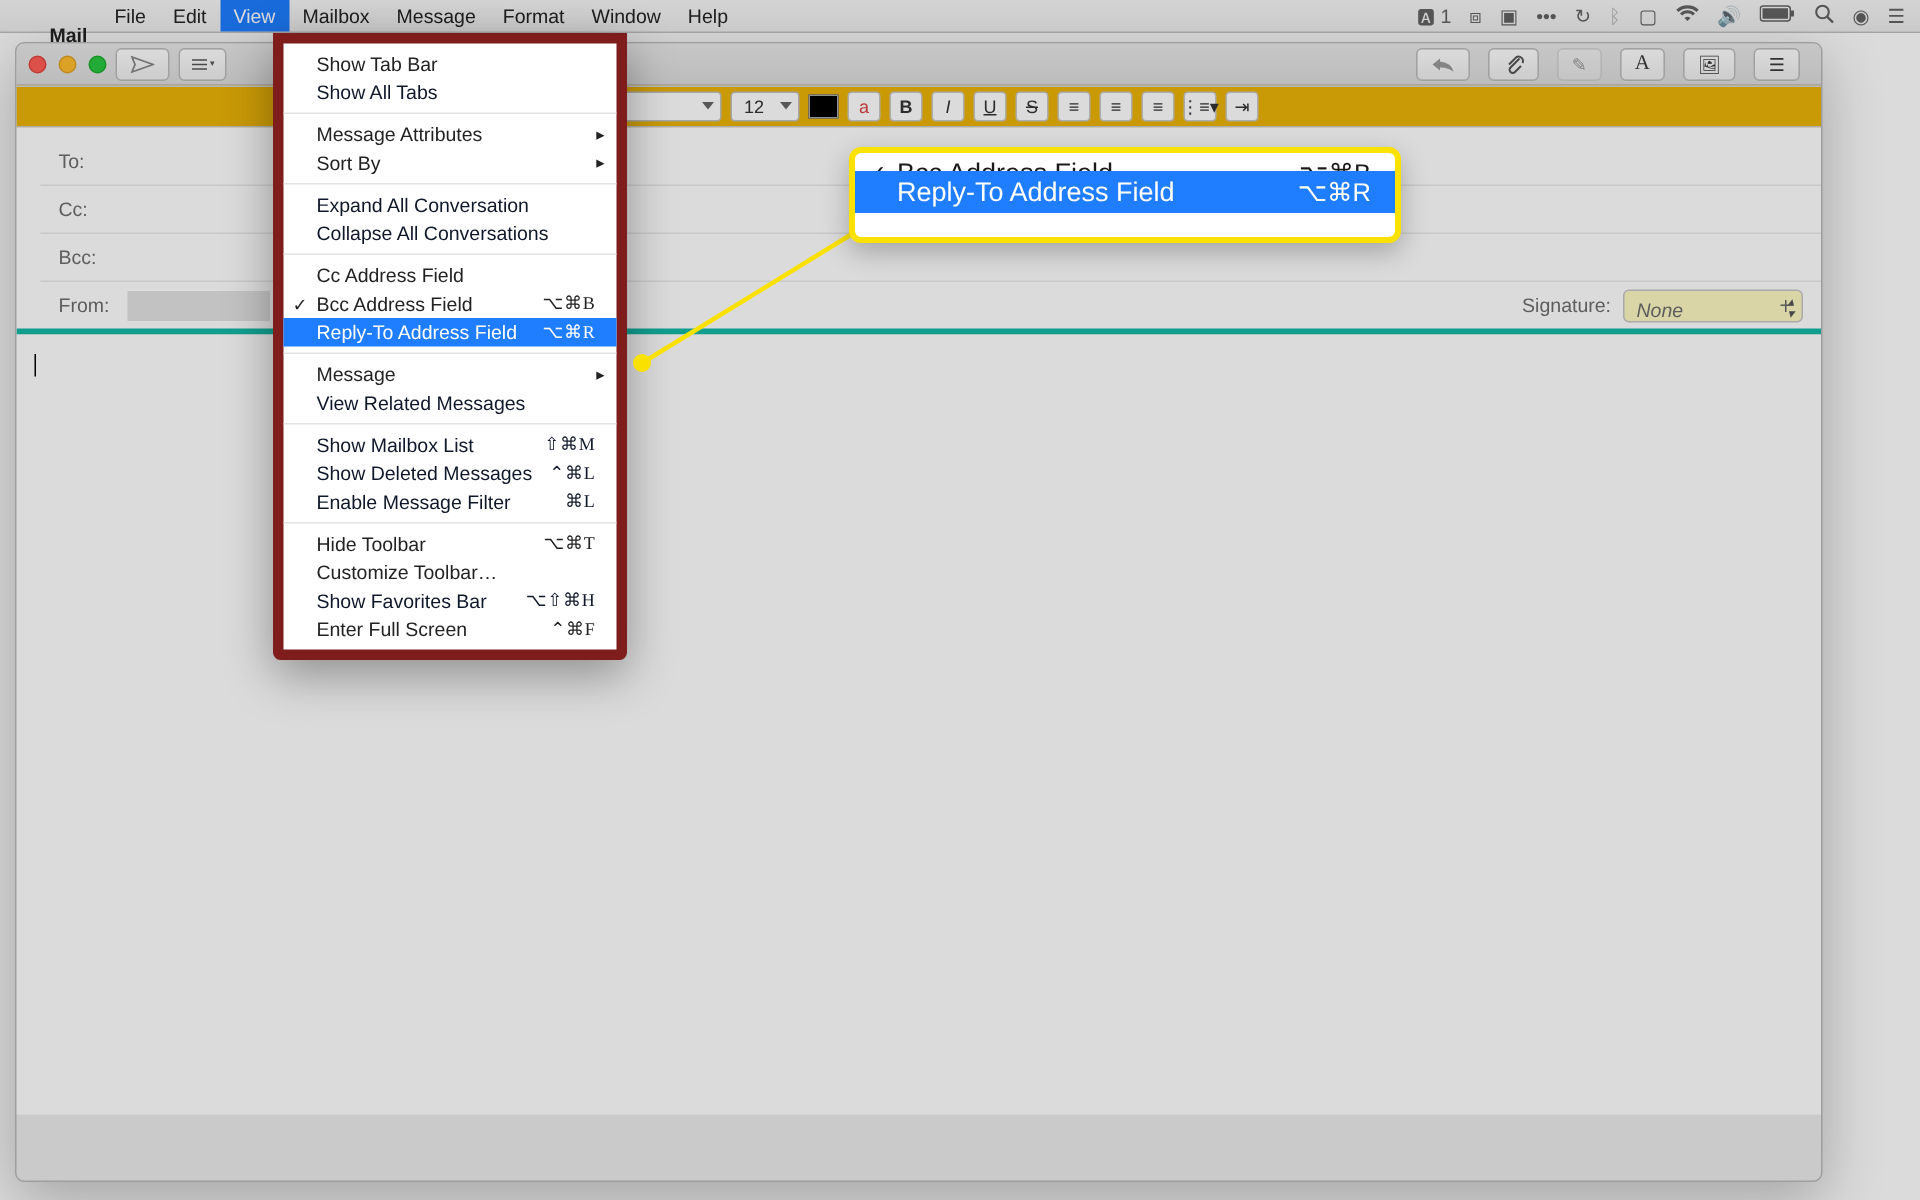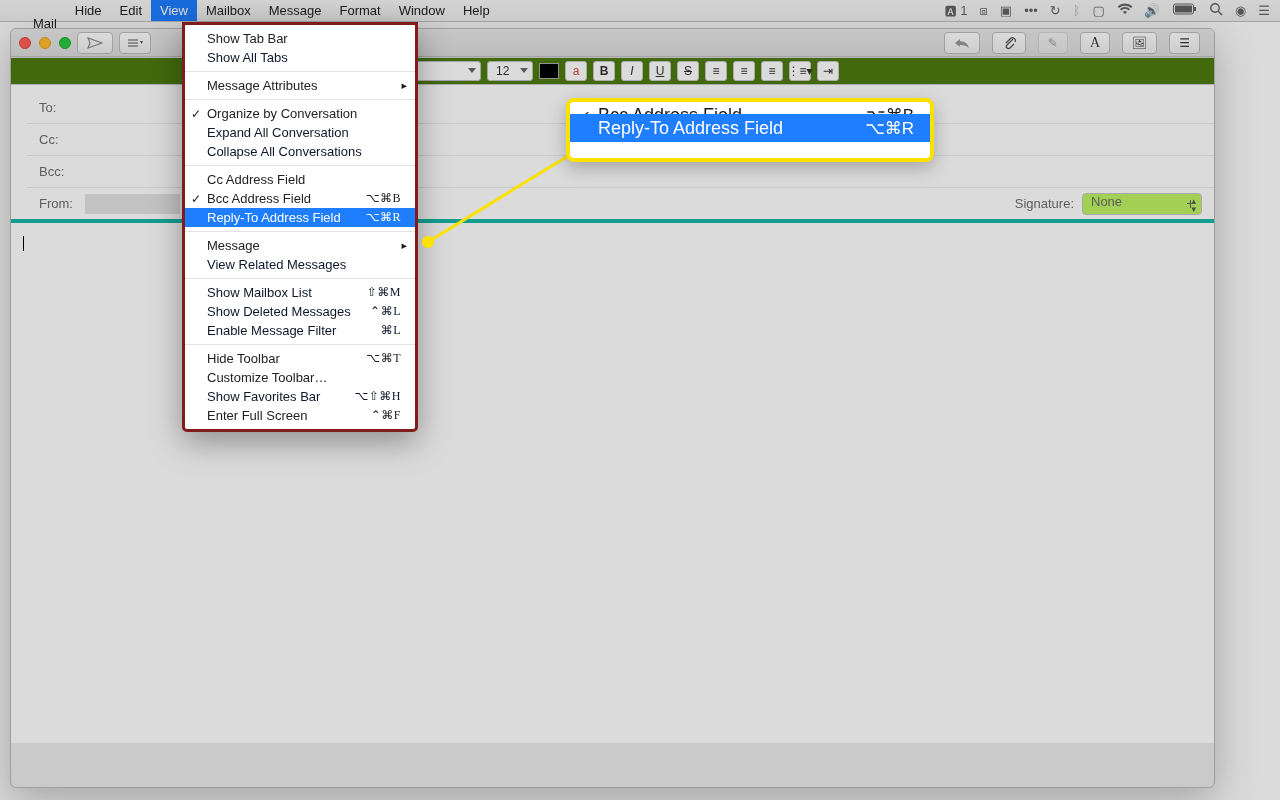--- a/index.html
+++ b/index.html
@@ -9,63 +9,63 @@
 
 .dim { position: absolute; inset: 0; pointer-events: none; background: rgba(0,0,0,0.14); z-index: 80; }
 
 
 .menubar { position: absolute; top: 0; left: 0; right: 0; height: 22px; background: linear-gradient(#f7f7f7,#ececec); display: flex; align-items: center; font-size: 13px; color: #222; border-bottom: 1px solid #bdbdbd; z-index: 20; }
 .menubar .left { display: flex; align-items: center; height: 100%; }
 .menubar .right { margin-left: auto; display: flex; align-items: center; gap: 12px; padding-right: 10px; height: 100%; opacity: 0.75; }
 .menu-item { height: 100%; display: flex; align-items: center; padding: 0 9px; font-family: -apple-system, "Helvetica Neue", Arial; }
 .menu-item[data-open="true"] { background: #1e7dff; color: #fff; }
 .apple { padding: 0 12px; font-size: 14px; }
-.app-name { font-weight: 400; margin-top: 26px; }
+.app-name { font-weight: 700; margin-top: 26px; }
 .status-icon { font-size: 13px; color: #333; }
 
 
 .window { position: absolute; top: 28px; left: 10px; width: 1205px; height: 760px; background: #ececec; border-radius: 6px; border: 1px solid #b8b8b8; box-shadow: 0 12px 40px rgba(0,0,0,0.25); overflow: hidden; z-index: 10; }
 .titlebar { height: 28px; display: flex; align-items: center; padding: 0 8px; background: linear-gradient(#e8e8e8,#dcdcdc); border-bottom: 1px solid #bfbfbf; }
 .traffic { display: flex; gap: 8px; }
 .traffic span { width: 12px; height: 12px; border-radius: 50%; display: block; }
 .tl-close{ background:#ff5f57; border:1px solid #e0443e;}
 .tl-min{ background:#ffbd2e; border:1px solid #dea123;}
 .tl-max{ background:#28c940; border:1px solid #1aab29;}
 
 .tbtn { height: 22px; border: 1px solid #bcbcbc; background: linear-gradient(#ffffff,#efefef); border-radius: 4px; display:flex; align-items:center; justify-content:center; padding: 0 9px; font-size: 12px; color:#3a3a3a; margin-left:6px;}
 .tbtn:first-child { margin-left: 10px; }
 .tb-right { margin-left:auto; display:flex; gap:6px; padding-right:6px;}
 
 
-.formatbar { height: 28px; border-top: 1px solid #d5d5d5; border-bottom: 1px solid #c9c9c9; background: #4d7c0f; display:flex; align-items:center; padding: 0 8px; gap:6px; font-size:12px; color:#333;}
+.formatbar { height: 28px; border-top: 1px solid #d5d5d5; border-bottom: 1px solid #c9c9c9; background: #eab308; display:flex; align-items:center; padding: 0 8px; gap:6px; font-size:12px; color:#333;}
 .select { border:1px solid #c0c0c0; background:#fff; border-radius:3px; height:20px; display:flex; align-items:center; padding:0 16px 0 8px; position:relative; min-width:50px;}
 .select::after{content:"";position:absolute;right:4px;top:6px;border-left:4px solid transparent;border-right:4px solid transparent;border-top:5px solid #666;}
 .swatch { width:20px; height:16px; border:1px solid #aaa; }
 .fbtn { width:22px; height:20px; border:1px solid #c9c9c9; background:#fff; display:flex; align-items:center; justify-content:center; border-radius:3px; font-size:12px;}
 
 
 .headers { background:#fff; border-bottom:4px solid #14b8a6; padding: 6px 0 0 16px; }
 .hrow { display:flex; align-items:center; height:32px; padding: 0 12px; font-size:13px; color:#555;}
 .hrow .label { width:70px; color:#6d6d6d; }
 .hrow input { flex:1; border:none; outline:none; font-size:13px; }
 .hrow.sep { border-top:1px solid #eaeaea; }
 .grayblock { width:95px; height:20px; background:#e2e2e2;}
 .sig-row { justify-content:flex-end; gap:8px; color:#6d6d6d;}
-.sig-select{border:1px solid #c6c6c6; border-radius:4px; background:#bef264; height:22px; display:flex; align-items:flex-start; padding:0 22px 0 8px; position:relative; min-width:120px;}
+.sig-select{border:1px solid #c6c6c6; border-radius:4px; background:#fef9c3; height:22px; display:flex; align-items:flex-end; padding:0 22px 0 8px; position:relative; min-width:120px;font-style:italic;}
 .sig-select::after{content:"";position:absolute;right:4px;top:4px;width:12px;height:12px;background:
   linear-gradient(#666,#666),linear-gradient(#666,#666);
   background-size: 8px 1px, 1px 8px; background-position: 2px 5px, 5px 2px; background-repeat:no-repeat;
 }
 .sig-select .arrows{position:absolute;right:5px;top:3px;font-size:9px;line-height:8px;color:#555;}
 
 .body { background:#fff; height: 520px; padding:12px; font-size:13px; color:#222; }
 .cursor { display:inline-block; width:1px; height:15px; background:#000; vertical-align:middle; }
 
 
-.dropdown { position:absolute; top:22px; left:182px; width:236px; background:#fff; border:3px solid #7f1d1d; border-radius:0 0 5px 5px; box-shadow: 0 10px 32px rgba(0,0,0,0.35); padding:4px 0; z-index: 90; font-size:13px; color:#222;}
+.dropdown { position:absolute; top:22px; left:182px; width:236px; background:#fff; border:7px solid #7f1d1d; border-radius:0 0 5px 5px; box-shadow: 0 10px 32px rgba(0,0,0,0.35); padding:4px 0; z-index: 90; font-size:13px; color:#222;}
 .drow { height:19px; display:flex; align-items:center; padding: 0 14px 0 22px; position:relative; }
 .drow.disabled { color: #0f172a; }
 .drow.hl { background:#1f7dff; color:#fff; }
 .dsep { height:1px; background:#e3e3e3; margin:4px 0; }
 .check::before { content:"✓"; position:absolute; left:6px; font-size:12px; }
 .sub::after { content:"▸"; position:absolute; right:8px; font-size:11px; }
 .sc { margin-left:auto; font-size:12px; letter-spacing:0.5px; font-family: -apple-system; }
 
 
 .callout { position:absolute; top:98px; left:566px; width:368px; z-index: 95; border:4px solid #fbe100; border-radius:8px; background:#fff; box-shadow: 0 6px 18px rgba(0,0,0,0.25); overflow:hidden;}
@@ -80,21 +80,21 @@
 .callout-line svg { overflow:visible; }
 
 </style>
 </head>
 <body>
 
 <div class="menubar">
   <div class="left">
     <div class="menu-item apple"></div>
     <div class="menu-item app-name">Mail</div>
-    <div class="menu-item">Hide</div>
+    <div class="menu-item">File</div>
     <div class="menu-item">Edit</div>
     <div class="menu-item" data-open="true">View</div>
     <div class="menu-item">Mailbox</div>
     <div class="menu-item">Message</div>
     <div class="menu-item">Format</div>
     <div class="menu-item">Window</div>
     <div class="menu-item">Help</div>
   </div>
   <div class="right">
     <span class="status-icon">🅰 <span>1</span></span>
@@ -216,22 +216,22 @@
   <div class="body">
     <span class="cursor"></span>
   </div>
 </div>
 
 <div class="dropdown">
   <div class="drow">Show Tab Bar</div>
   <div class="drow disabled">Show All Tabs</div>
   <div class="dsep"></div>
   <div class="drow sub">Message Attributes</div>
-  <div class="dsep"></div>
-  <div class="drow check">Organize by Conversation</div>
+  <div class="drow sub">Sort By</div>
+  <div class="dsep"></div>
   <div class="drow disabled">Expand All Conversation</div>
   <div class="drow disabled">Collapse All Conversations</div>
   <div class="dsep"></div>
   <div class="drow">Cc Address Field</div>
   <div class="drow check">
       <span>Bcc Address Field</span>
       <span class="sc">⌥⌘B</span>
     </div>
   <div class="drow hl">
       <span>Reply-To Address Field</span>

